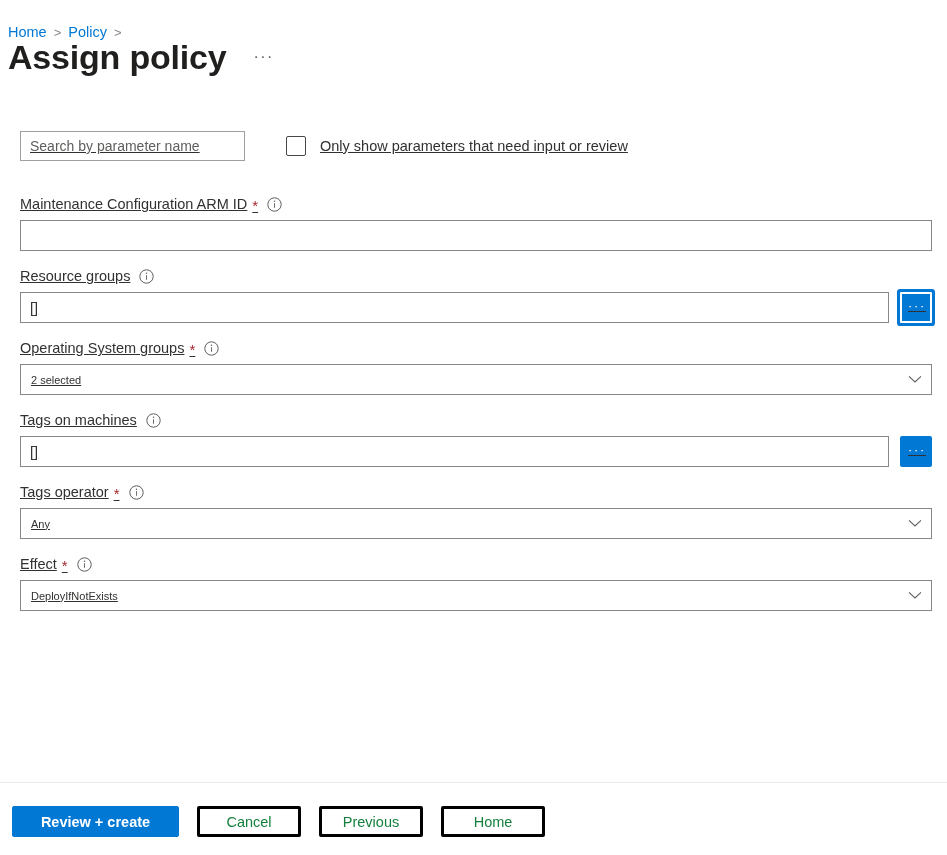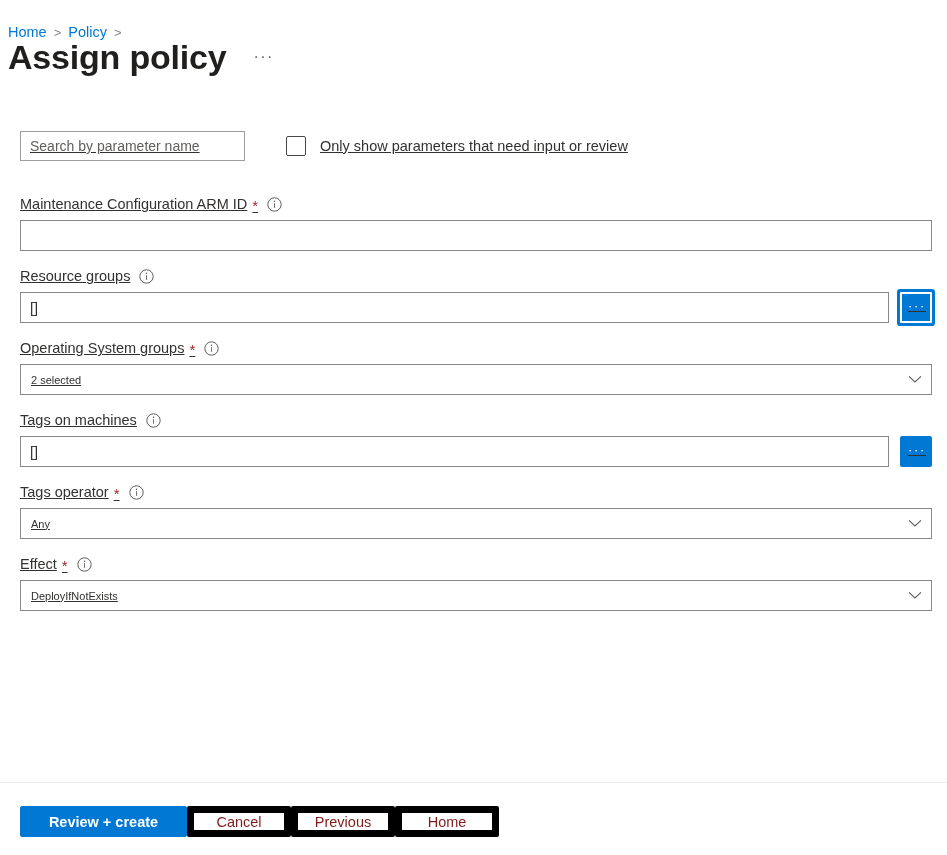--- a/index.html
+++ b/index.html
@@ -216,21 +216,21 @@
   .footer-divider {
     position: absolute;
     left: 0;
     top: 782px;
     width: 947px;
     height: 1px;
     background: #edebe9;
   }
   .footer {
     position: absolute;
-    left: 20px;
+    left: 12px;
     top: 806px;
     display: flex;
     align-items: center;
   }
   .btn {
     height: 31px;
     box-sizing: border-box;
     font-family: "Liberation Sans", sans-serif;
     font-size: 14.5px;
     border-radius: 2px;
@@ -242,23 +242,24 @@
   }
   .btn-primary {
     background: #0078d4;
     border: 1px solid #0078d4;
     color: #ffffff;
     font-weight: bold;
     min-width: 167px;
   }
   .btn-default {
     background: #ffffff;
-    border: 7px solid #000000;
-    color: #7f1d1d;
+    border: 3px solid #000000;
+    color: #15803d;
     min-width: 104px;
+    margin-left: 18px;
   }
 </style>
 </head>
 <body>
 
 <div class="breadcrumb">
   <span class="crumb-link">Home</span>
   <span class="crumb-sep">&gt;</span>
   <span class="crumb-link">Policy</span>
   <span class="crumb-sep">&gt;</span>

